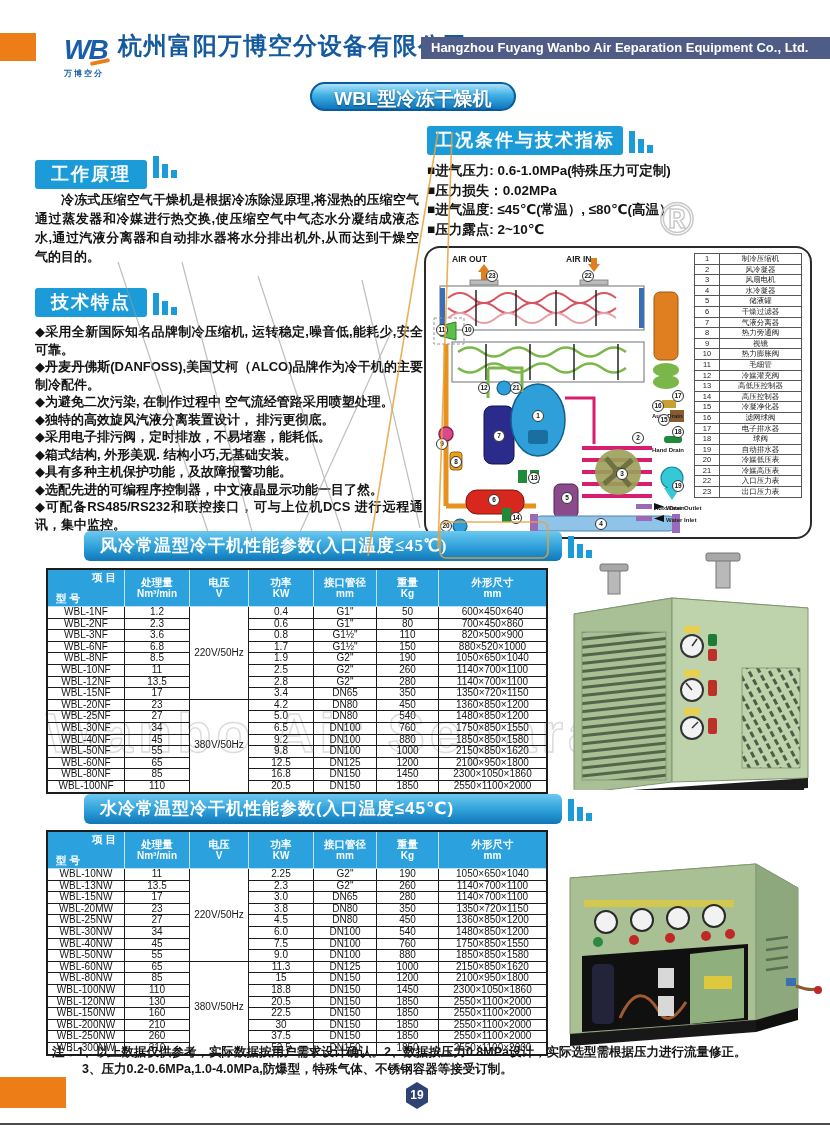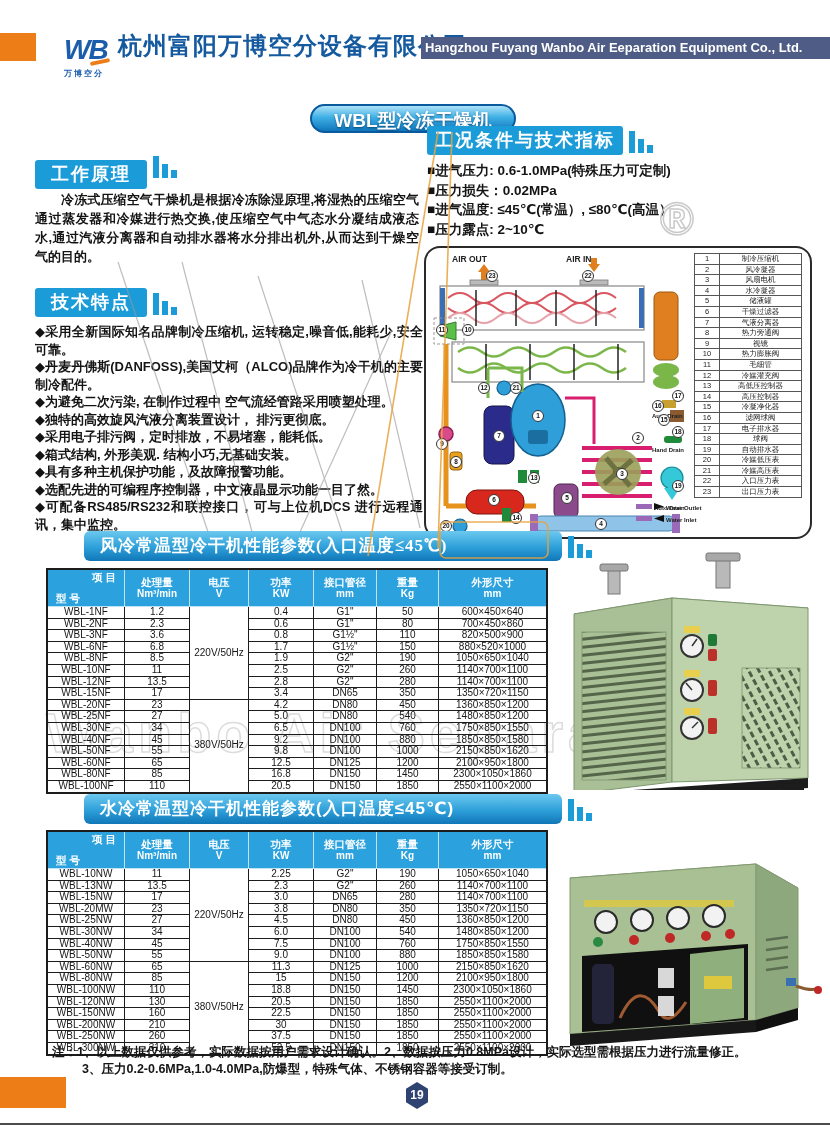--- a/index.html
+++ b/index.html
@@ -8,26 +8,26 @@
     font-family:"Liberation Sans","DejaVu Sans",sans-serif;overflow:hidden;
   }
   
   .hdr-orange{position:absolute;left:0;top:33px;width:36px;height:28px;background:#ed7d17;}
   .logo{position:absolute;left:64px;top:20px;width:60px;height:46px;margin-top:16px;}
   .logo-wb{font-style:italic;font-weight:bold;font-size:28px;color:#1a5dab;line-height:28px;letter-spacing:-2px;}
   .logo-swoosh{position:absolute;left:26px;top:24px;width:20px;height:4px;background:#ed7d17;border-radius:2px;transform:rotate(-12deg);}
   .logo-sub{font-size:8px;font-weight:bold;color:#1a5dab;letter-spacing:2px;margin-top:4px;}
   .company-cn{position:absolute;left:118px;top:30px;font-size:24px;font-weight:bold;color:#155a9e;letter-spacing:1px;white-space:nowrap;}
   .en-bar{position:absolute;left:421px;top:37px;width:409px;height:22px;background:#4e5c86;color:#fff;
-    font-size:13px;font-weight:bold;line-height:22px;padding-left:4px;box-sizing:border-box;white-space:nowrap;}
+    font-size:13px;font-weight:bold;line-height:22px;padding-left:10px;box-sizing:border-box;white-space:nowrap;}
   
   .title-pill{position:absolute;left:310px;top:82px;width:206px;height:29px;border-radius:15px;
     background:linear-gradient(180deg,#aee2f8 0%,#3fb0e6 45%,#0f76ba 100%);
     border:2px solid #0a5a9e;color:#fff;font-size:19px;font-weight:bold;text-align:center;line-height:29px;
-    text-shadow:0 1px 2px rgba(0,40,80,.6);box-sizing:border-box;margin-top:22px;}
+    text-shadow:0 1px 2px rgba(0,40,80,.6);box-sizing:border-box;}
   
   .sec-head{position:absolute;height:29px;background:#1b9cd8;border-radius:3px;color:#fff;
     font-size:18px;font-weight:bold;text-align:center;line-height:29px;letter-spacing:2px;}
   .bars{position:absolute;display:flex;align-items:flex-end;gap:3px;height:24px;}
   .bars i{display:block;width:6px;background:#1b9cd8;}
   .bars i:nth-child(1){height:22px;} .bars i:nth-child(2){height:14px;} .bars i:nth-child(3){height:8px;}
   
   .wp-body{position:absolute;left:35px;top:190px;width:384px;font-size:13px;line-height:19px;
     font-weight:600;color:#141414;text-indent:2em;text-align:justify;}
   .plain-list{position:absolute;}

